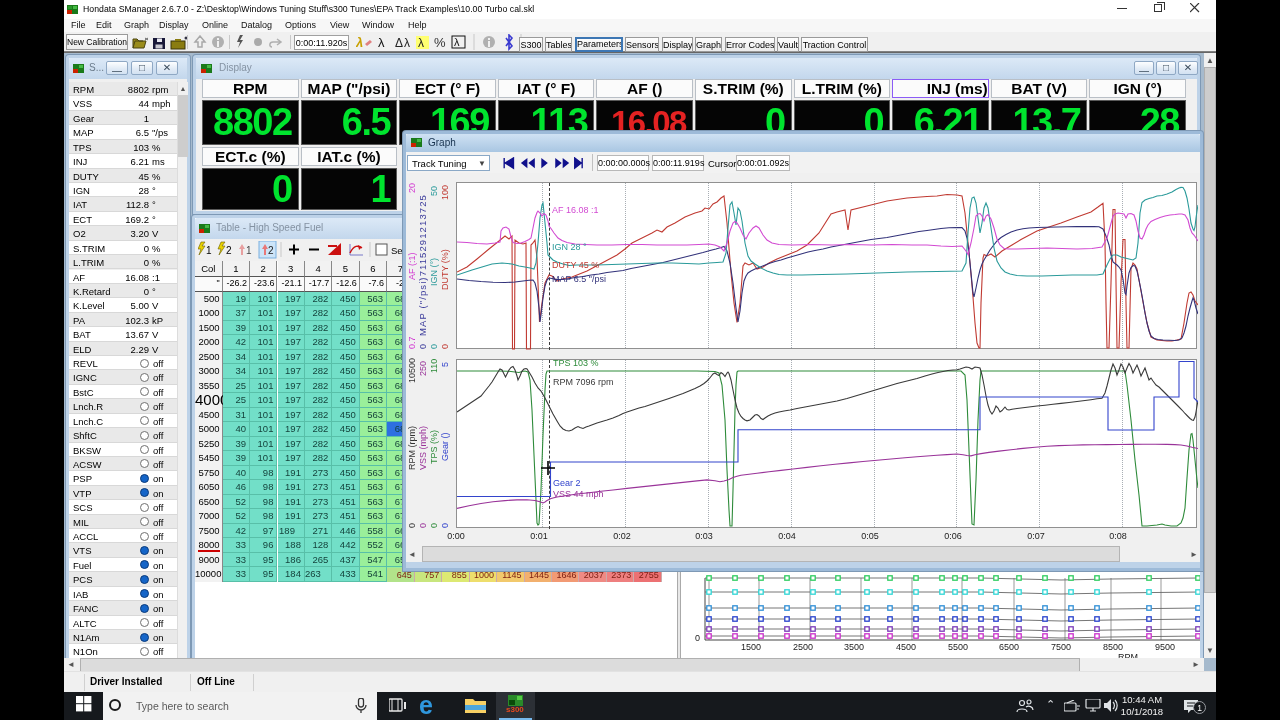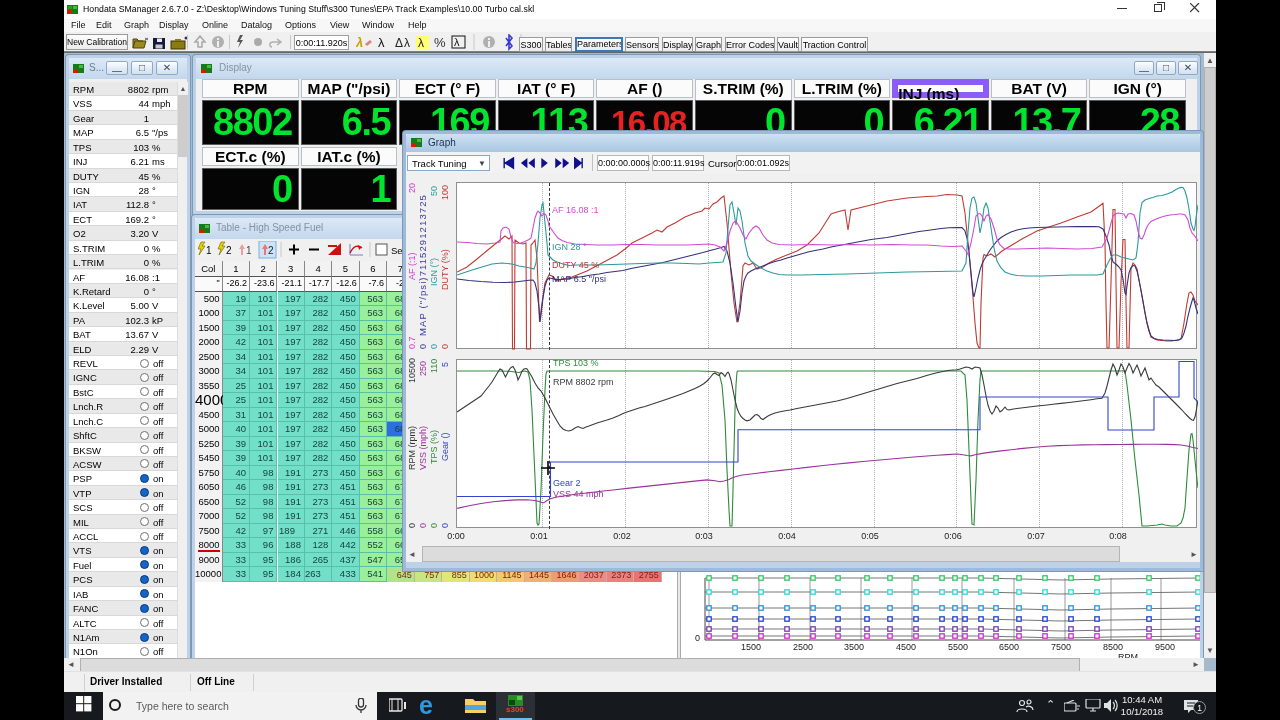--- a/index.html
+++ b/index.html
@@ -347,21 +347,21 @@
 <div class="abs" style="left:203.2px;top:21px;width:96.6px;height:19px;background:#fbfbfb;border:1px solid #b9bfc6;font-size:15.5px;font-weight:bold;text-align:center;line-height:18px;color:#000">ECT (° F)</div>
 <div class="abs" style="left:203.2px;top:41.5px;width:96.6px;height:45px;background:#050505;border:1px solid #5a5a5a;color:#00e42e;font-size:38px;font-weight:bold;text-align:right;line-height:43px;letter-spacing:-1.5px;padding-right:6px">169</div>
 <div class="abs" style="left:301.8px;top:21px;width:96.6px;height:19px;background:#fbfbfb;border:1px solid #b9bfc6;font-size:15.5px;font-weight:bold;text-align:center;line-height:18px;color:#000">IAT (° F)</div>
 <div class="abs" style="left:301.8px;top:41.5px;width:96.6px;height:45px;background:#050505;border:1px solid #5a5a5a;color:#00e42e;font-size:38px;font-weight:bold;text-align:right;line-height:43px;letter-spacing:-1.5px;padding-right:6px">113</div>
 <div class="abs" style="left:400.4px;top:21px;width:96.6px;height:19px;background:#fbfbfb;border:1px solid #b9bfc6;font-size:15.5px;font-weight:bold;text-align:center;line-height:18px;color:#000">AF ()</div>
 <div class="abs" style="left:400.4px;top:41.5px;width:96.6px;height:45px;background:#050505;border:1px solid #5a5a5a;color:#e42222;font-size:33px;font-weight:bold;text-align:right;line-height:43px;letter-spacing:-1.5px;padding-right:6px">16.08</div>
 <div class="abs" style="left:499.0px;top:21px;width:96.6px;height:26px;background:#fbfbfb;border:1px solid #b9bfc6;font-size:15.5px;font-weight:bold;text-align:center;line-height:18px;color:#000">S.TRIM (%)</div>
 <div class="abs" style="left:499.0px;top:41.5px;width:96.6px;height:45px;background:#050505;border:1px solid #5a5a5a;color:#00e42e;font-size:38px;font-weight:bold;text-align:right;line-height:43px;letter-spacing:-1.5px;padding-right:6px">0</div>
 <div class="abs" style="left:597.6px;top:21px;width:96.6px;height:19px;background:#fbfbfb;border:1px solid #b9bfc6;font-size:15.5px;font-weight:bold;text-align:center;line-height:18px;color:#000">L.TRIM (%)</div>
 <div class="abs" style="left:597.6px;top:41.5px;width:96.6px;height:45px;background:#050505;border:1px solid #5a5a5a;color:#00e42e;font-size:38px;font-weight:bold;text-align:right;line-height:43px;letter-spacing:-1.5px;padding-right:6px">0</div>
-<div class="abs" style="left:696.2px;top:21px;width:96.6px;height:19px;background:#fbfbfb;border:6px solid #8b5cf6;font-size:15.5px;font-weight:bold;text-align:left;line-height:18px;color:#000">INJ (ms)</div>
+<div class="abs" style="left:696.2px;top:21px;width:96.6px;height:19px;background:#fbfbfb;border:1px solid #8b5cf6;font-size:15.5px;font-weight:bold;text-align:right;line-height:18px;color:#000">INJ (ms)</div>
 <div class="abs" style="left:696.2px;top:41.5px;width:96.6px;height:45px;background:#050505;border:1px solid #5a5a5a;color:#00e42e;font-size:38px;font-weight:bold;text-align:right;line-height:43px;letter-spacing:-1.5px;padding-right:6px">6.21</div>
 <div class="abs" style="left:794.8px;top:21px;width:96.6px;height:19px;background:#fbfbfb;border:1px solid #b9bfc6;font-size:15.5px;font-weight:bold;text-align:center;line-height:18px;color:#000">BAT (V)</div>
 <div class="abs" style="left:794.8px;top:41.5px;width:96.6px;height:45px;background:#050505;border:1px solid #5a5a5a;color:#00e42e;font-size:38px;font-weight:bold;text-align:right;line-height:43px;letter-spacing:-1.5px;padding-right:6px">13.7</div>
 <div class="abs" style="left:893.4px;top:21px;width:96.6px;height:19px;background:#fbfbfb;border:1px solid #b9bfc6;font-size:15.5px;font-weight:bold;text-align:center;line-height:18px;color:#000">IGN (°)</div>
 <div class="abs" style="left:893.4px;top:41.5px;width:96.6px;height:45px;background:#050505;border:1px solid #5a5a5a;color:#00e42e;font-size:38px;font-weight:bold;text-align:right;line-height:43px;letter-spacing:-1.5px;padding-right:6px">28</div>
 <div class="abs" style="left:6.0px;top:88.5px;width:96.6px;height:19px;background:#fbfbfb;border:1px solid #b9bfc6;font-size:15.5px;font-weight:bold;text-align:center;line-height:18px;color:#000">ECT.c (%)</div>
 <div class="abs" style="left:6.0px;top:109.5px;width:96.6px;height:42px;background:#050505;border:1px solid #5a5a5a;color:#00e42e;font-size:38px;font-weight:bold;text-align:right;line-height:40px;letter-spacing:-1.5px;padding-right:6px">0</div>
 <div class="abs" style="left:104.6px;top:88.5px;width:96.6px;height:19px;background:#fbfbfb;border:1px solid #b9bfc6;font-size:15.5px;font-weight:bold;text-align:center;line-height:18px;color:#000">IAT.c (%)</div>
 <div class="abs" style="left:104.6px;top:109.5px;width:96.6px;height:42px;background:#050505;border:1px solid #5a5a5a;color:#00e42e;font-size:38px;font-weight:bold;text-align:right;line-height:40px;letter-spacing:-1.5px;padding-right:6px">1</div>
 </div>
@@ -821,21 +821,21 @@
 <div class="gline" style="left:665px"></div>
 <div class="abs" style="left:92px;top:0;width:1px;height:169px;border-left:1px dashed #3a3a3a"></div>
 <svg class="abs" style="left:0;top:0" width="741" height="169">
 <polyline fill="none" stroke="#2e8b3a" stroke-width="1.1" points="0,11 20,11 40,11 52,11.3 58,12 62,12.5 65,11.5 68,11 71,12 73,20 75,50 77,95 79,140 80,163 81,165 82,164 84,130 86,75 88,30 89,14 90,11 100,11 120,11 150,11 200,11 240,11 258,11.5 262,13 265,25 268,60 270,110 272,150 273,166 275,166 276,130 277,90 278,50 279,25 280,12 281,11 300,11 340,11 390,11 440,11 480,11 504,11 508,15 510,40 512,90 514,140 515,164 517,165 519,120 521,60 523,20 524,11 540,11 570,11 600,11 630,11 660,11 668,11 670,25 674,60 678,100 682,135 685,166 690,166 700,165 705,164 708,165 714,166 720,166 724,163 726,158 728,148 730,118 732,90 734,74 735,73.5 736,80 738,100 740,120 741,128"></polyline>
 <polyline fill="none" stroke="#3a3a3a" stroke-width="1.1" points="0,52 6,48 12,44 18,40 24,36 28,31 32,26 35,22 38,17 41,12 43,9 45,10 47,14 48.5,17 50,14 52,10 54,7.5 56,6.5 58,10 60,16 61,20 63,16 65,11 67,9 69,8.5 70,9 72,12 75,17 78,23 81,28 84,31 88,38 92,46 96,54 100,61 103,66 106,69 109,70.5 112,71 115,70 118,68 121,66.5 123,67.5 126,68.5 129,67 132,66 136,64.5 140,63 145,61.5 150,60 156,58 162,55.5 166,53.5 170,52 176,50 182,48 188,46.5 194,44.5 200,42.5 206,40.5 212,38.5 219,36 226,33.5 232,31 238,28.5 243,26 247,23.5 250,21 252,19 254,16.5 256,14 258,13 260,14.5 262,15.5 264,12.5 266,14 268,16.5 270,13 271,12 272,13.5 274,20 276,30 278,40 280,48 282,53 284,56.5 286,58.5 288,60 290,60.8 293,60 296,57 298,55 300,54.5 302,56 304,58.5 306,59.5 308,58 311,56 314,54.5 318,53 322,52 327,51 333,50 340,48.5 348,47 356,45.5 364,44 372,42.5 380,41 390,38.5 400,35.5 410,32.5 420,29.5 430,26.5 440,23.5 450,21 460,18.5 468,16 475,14 481,12.5 486,11.5 491,10.5 496,10 500,9.8 503,9 506,8 509,7 512,7.5 515,9 518,7 521,7.5 523,8 525,15 527,25 529,36 531,45 533,51 535,54 537,51 539,46 541,48 543,52 545,50.5 548,47 550,49.5 552,50 555,49.3 560,48.5 566,47.7 572,47 580,46 588,45.2 596,44.3 604,43.4 612,42.5 620,41.5 628,40.5 634,39.7 640,38.8 645,38.2 648,33 650,26 652,18 654,10 656,4 658,8 660,15 662,10 664,4 666,7 668,13 670,8 672,3.5 674,7 676,13 678,9 680,5 682,10 684,16 686,12 688,8 690,14 692,20 694,18 696,21 699,25 702,27 705,30 709,34 713,38 717,42 721,46 725,50 728,53.5 731,56.5 733,58.5 735,60 736.5,60.3 738,57 739,52 740,46 741,40.5"></polyline>
 <polyline fill="none" stroke="#3344cc" stroke-width="1.1" points="0,136.5 92,136.5 93.5,136.5 93.5,102 280,102 281,102 281,69.7 521,69.7 523,69.7 523,37 649,37 651,37 651,70 695,70 697,70 697,37 720,37 722,37 722,1.5 735,1.5 737,1.5 737,38 741,42"></polyline>
 <polyline fill="none" stroke="#993399" stroke-width="1.1" points="0,148.4 12,145.8 24,143.5 36,141.8 48,140.6 60,139.9 70,139.8 78,140.5 83,141.8 86,143 88,142 90,140.5 94,138.5 100,137 110,135.5 120,134 132,132.7 144,131.3 156,130 170,128.4 184,126.9 198,125.4 212,123.9 226,122.4 240,120.9 250,119.9 258,120.7 263,121.7 267,121 272,119.5 276,117.6 280,116.2 284,115.3 290,114.5 300,113.3 312,111.8 324,110.4 336,109 350,107.4 364,105.8 378,104.3 392,102.9 406,101.5 420,100.2 434,99 448,97.8 460,96.8 470,96 480,95.3 490,94.6 500,94 506,94.8 510,95.5 514,95.9 518,94.8 524,93.6 532,92.4 542,91.1 554,89.7 566,88.4 578,87.2 590,86.2 602,85.6 614,85.2 626,84.9 638,84.7 650,84.6 662,84.5 674,84.4 686,84.3 698,84.3 710,84.4 718,84.6 724,85 730,86 735,87.3 741,88.5"></polyline>
 <path d="M84 108 L98 108 M91 101 L91 115" stroke="#000" stroke-width="1.6"></path>
 </svg>
 <span class="abs" style="left:96px;top:-2px;font-size:9px;color:#2e8b3a">TPS 103 %</span>
-<span class="abs" style="left:96px;top:17px;font-size:9px;color:#3a3a3a">RPM 8802 rpm</span>
+<span class="abs" style="left:96px;top:17px;font-size:9px;color:#3a3a3a">RPM 7096 rpm</span>
 <span class="abs" style="left:96px;top:118px;font-size:9px;color:#3344cc">Gear 2</span>
 <span class="abs" style="left:96px;top:129px;font-size:9px;color:#993399">VSS 44 mph</span>
 </div>
 <span class="abs" style="left:36px;top:397px;width:28px;text-align:center;font-size:9px;color:#222">0:00</span>
 <span class="abs" style="left:119px;top:397px;width:28px;text-align:center;font-size:9px;color:#222">0:01</span>
 <span class="abs" style="left:202px;top:397px;width:28px;text-align:center;font-size:9px;color:#222">0:02</span>
 <span class="abs" style="left:284px;top:397px;width:28px;text-align:center;font-size:9px;color:#222">0:03</span>
 <span class="abs" style="left:367px;top:397px;width:28px;text-align:center;font-size:9px;color:#222">0:04</span>
 <span class="abs" style="left:450px;top:397px;width:28px;text-align:center;font-size:9px;color:#222">0:05</span>
 <span class="abs" style="left:533px;top:397px;width:28px;text-align:center;font-size:9px;color:#222">0:06</span>

